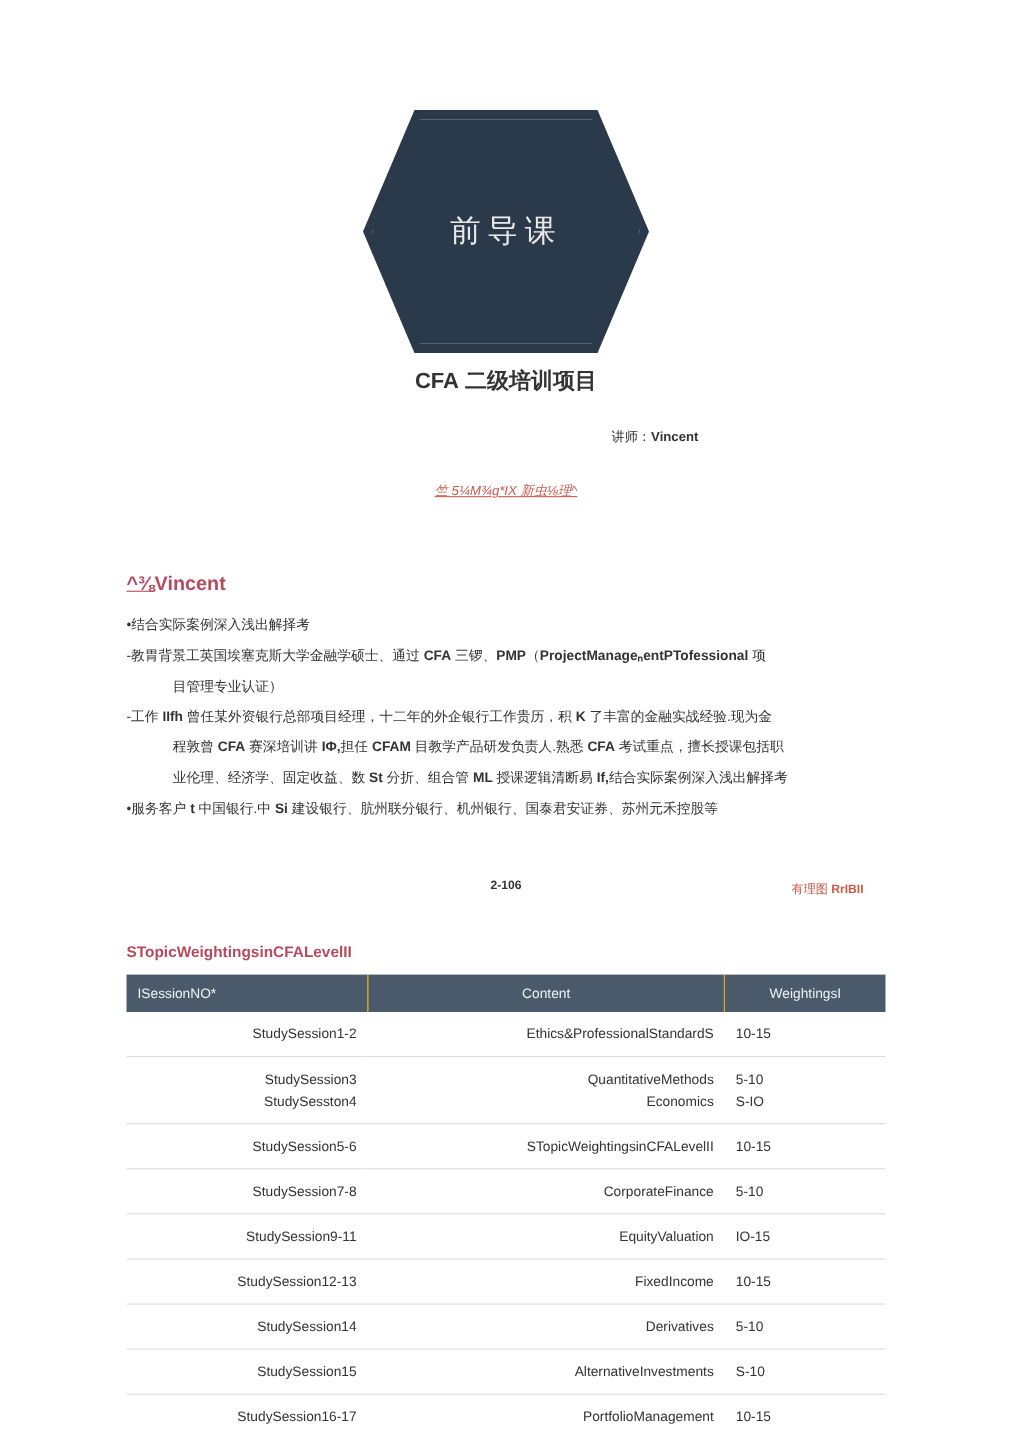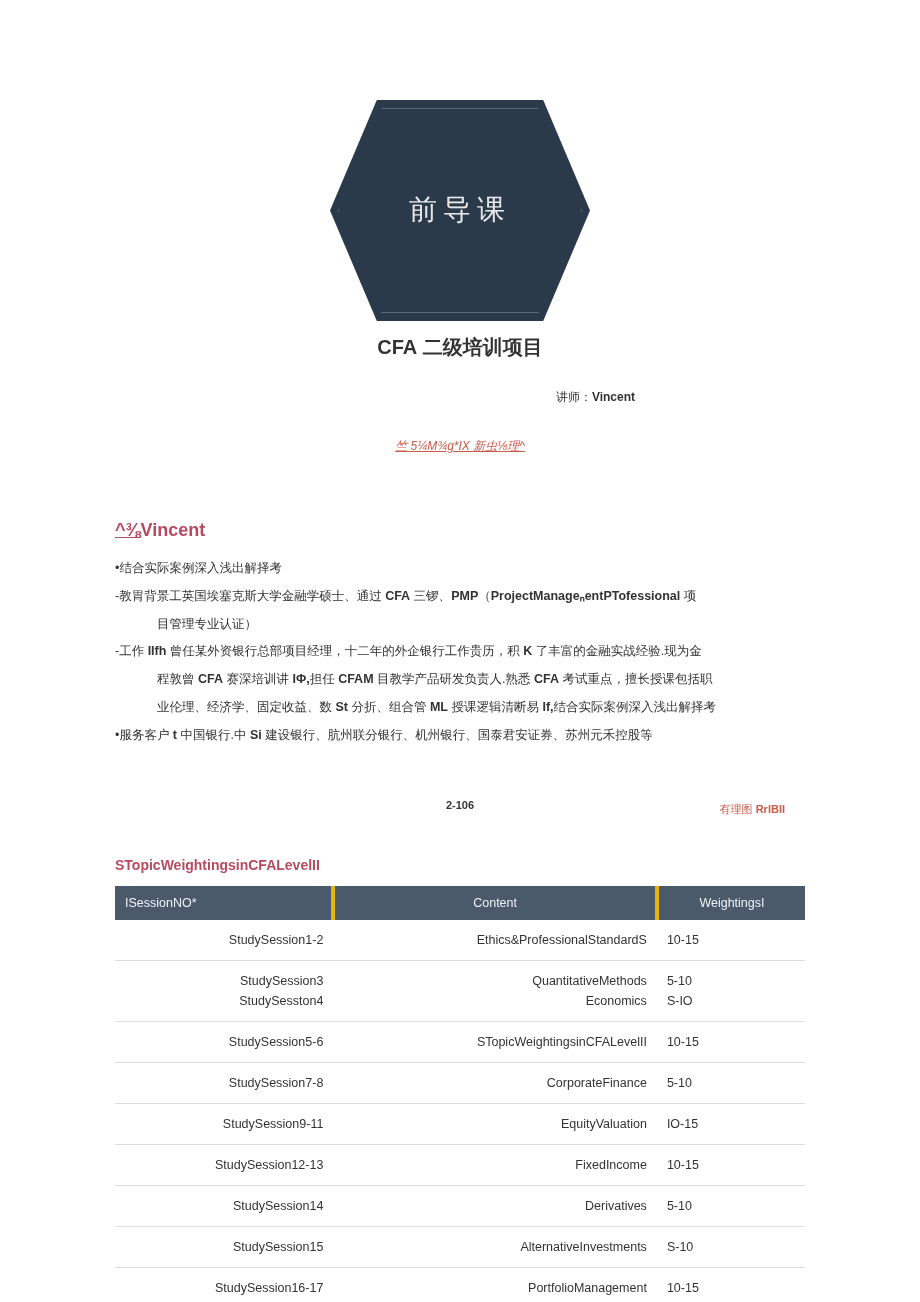--- a/index.html
+++ b/index.html
@@ -90,21 +90,21 @@
       width: 100%;
       border-collapse: collapse;
       font-size: 12.5px;
     }
     table.weights thead th {
       background: #4b5a6a;
       color: #eef2f5;
       font-weight: 400;
       padding: 7px 10px;
       text-align: left;
-      border-right: 4px solid #eab308;
+      border-right: 1px solid #eab308;
     }
     table.weights thead th:last-child { text-align: center; border-right: none; }
     table.weights thead th:nth-child(2) { text-align: center; }
     table.weights tbody td {
       padding: 10px 10px;
       border-bottom: 1px solid #dcdde0;
       vertical-align: top;
       text-align: right;
     }
     table.weights tbody tr:last-child td { border-bottom: none; }

